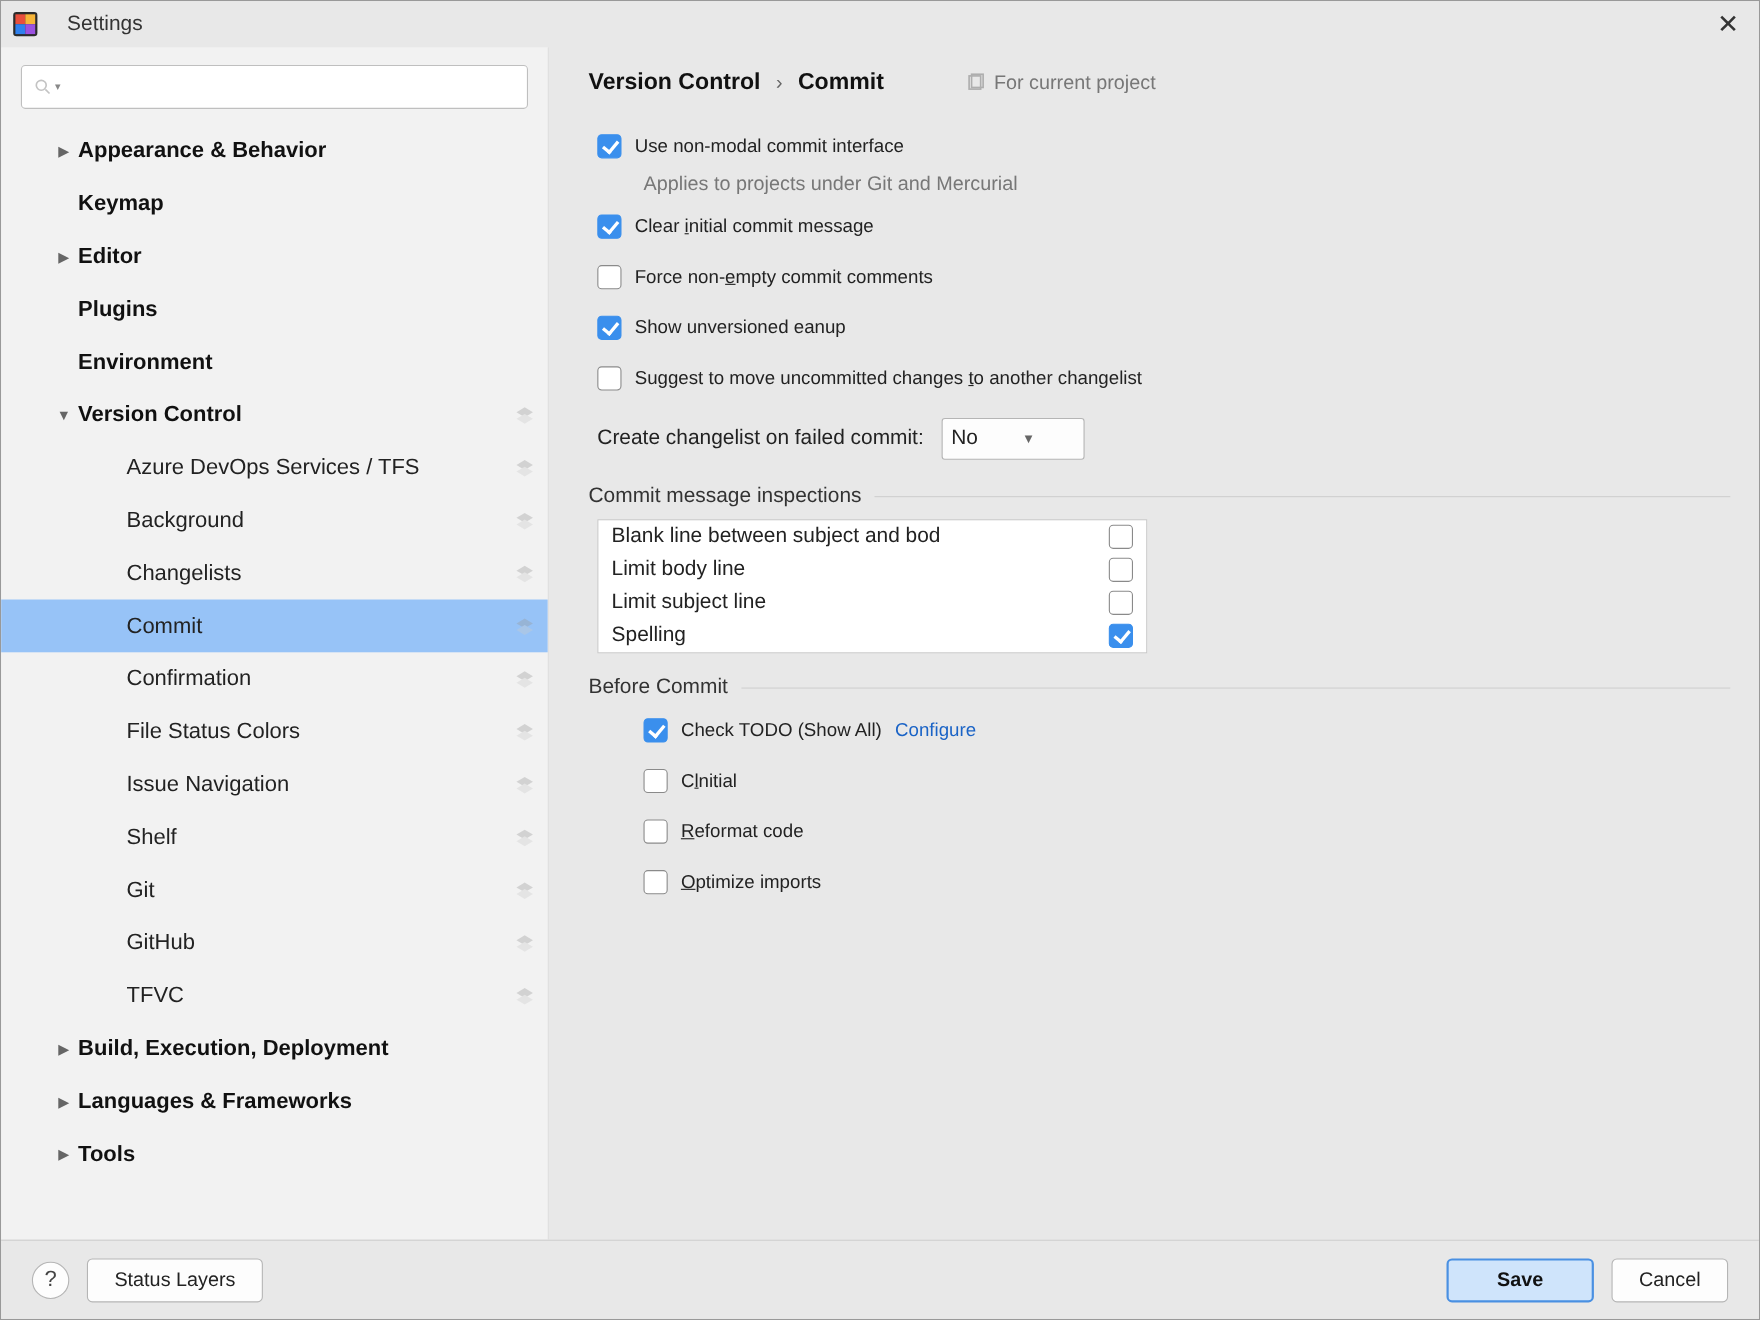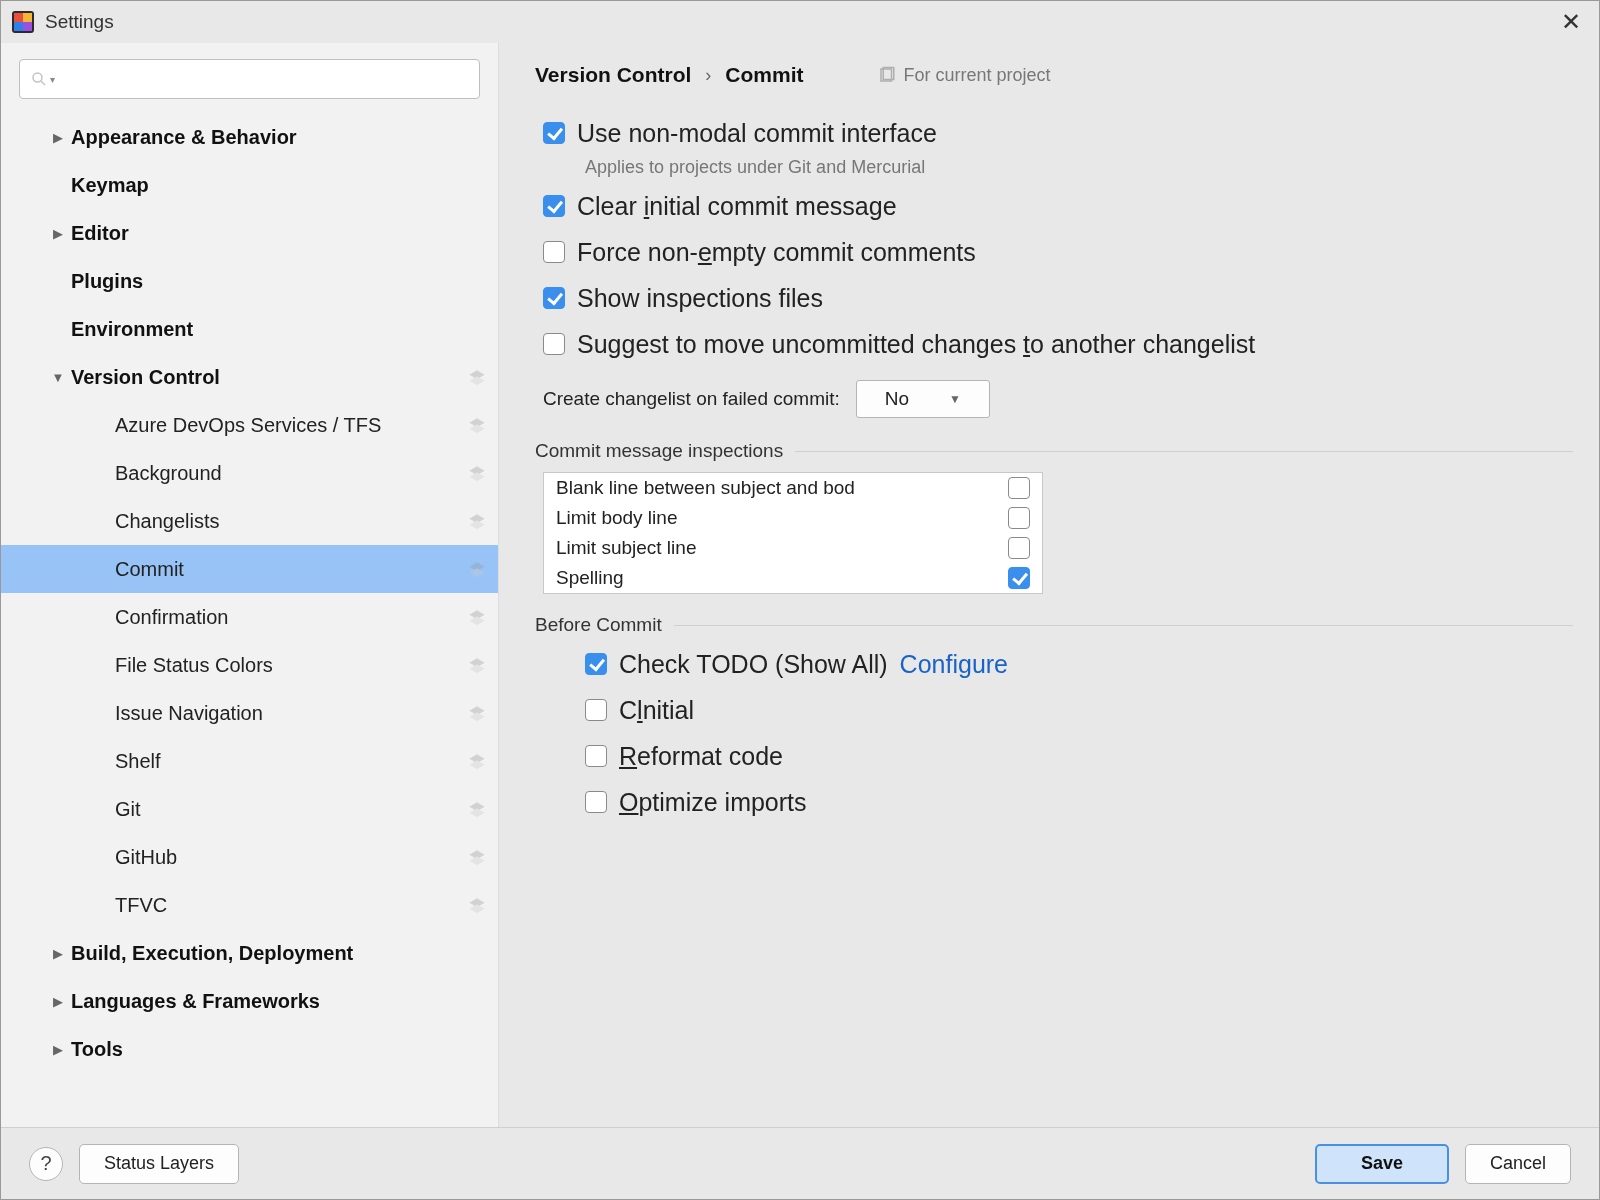--- a/index.html
+++ b/index.html
@@ -19,20 +19,21 @@
   display: flex;
   flex-direction: column;
   background: #e8e8e8;
 }
 .titlebar {
   height: 42px;
   background: #e8e8e8;
   display: flex;
   align-items: center;
   padding: 0 10px;
+  gap: 16px;
 }
 .app-icon {
   width: 24px; height: 24px;
   margin-right: 10px;
   display: inline-flex;
   align-items: center;
   justify-content: center;
 }
 .app-icon svg { width: 24px; height: 24px; }
 .titlebar-title { font-size: 19px; color: #333; }
@@ -109,21 +110,21 @@
 .bc-sep { color: #666; font-size: 18px; }
 .scope-hint { display: inline-flex; align-items: center; gap: 8px; color: #777; font-size: 18px; margin-left: 60px; }
 .scope-hint svg { width: 18px; height: 18px; opacity: 0.6; }
 .option-block { margin-bottom: 18px; padding-left: 8px; }
 .opt-row {
   display: flex;
   align-items: center;
   gap: 12px;
   min-height: 36px;
   margin: 10px 0;
-  font-size: 25px;
+  font-size: 17px;
   color: #222;
 }
 .opt-row.sub { padding-left: 42px; }
 .opt-sub-desc { color: #777; font-size: 18px; padding-left: 42px; margin-top: -4px; margin-bottom: 8px; }
 .chk {
   width: 22px; height: 22px;
   border: 1px solid #8a8a8a;
   border-radius: 4px;
   background: #fff;
   display: inline-flex;
@@ -151,21 +152,21 @@
   font-size: 19px;
 }
 .select {
   height: 38px;
   min-width: 130px;
   background: #fdfdfd;
   border: 1px solid #b5b5b5;
   border-radius: 3px;
   display: inline-flex;
   align-items: center;
-  padding: 0 28px;
+  padding: 0 8px;
   gap: 40px;
 }
 .select .sel-caret { color: #666; font-size: 12px; }
 .section-head {
   display: flex;
   align-items: center;
   gap: 12px;
   margin: 20px 0 10px 0;
   font-size: 19px;
   color: #333;
@@ -416,21 +417,21 @@
           <span><span>Clear </span><span class="underline-char">i</span><span>nitial commit message</span></span>
         </div>
 
         <div class="opt-row">
           <span class="chk"></span>
           <span><span>Force non-</span><span class="underline-char">e</span><span>mpty commit comments</span></span>
         </div>
 
         <div class="opt-row">
           <span class="chk checked"></span>
-          <span>Show inspections files</span>
+          <span>Show unversioned eanup</span>
         </div>
 
         <div class="opt-row">
           <span class="chk"></span>
           <span><span>Suggest to move uncommitted changes </span><span class="underline-char">t</span><span>o another changelist</span></span>
         </div>
       </div>
 
       <div class="inline-label-row">
         <span>Create changelist on failed commit:</span>

